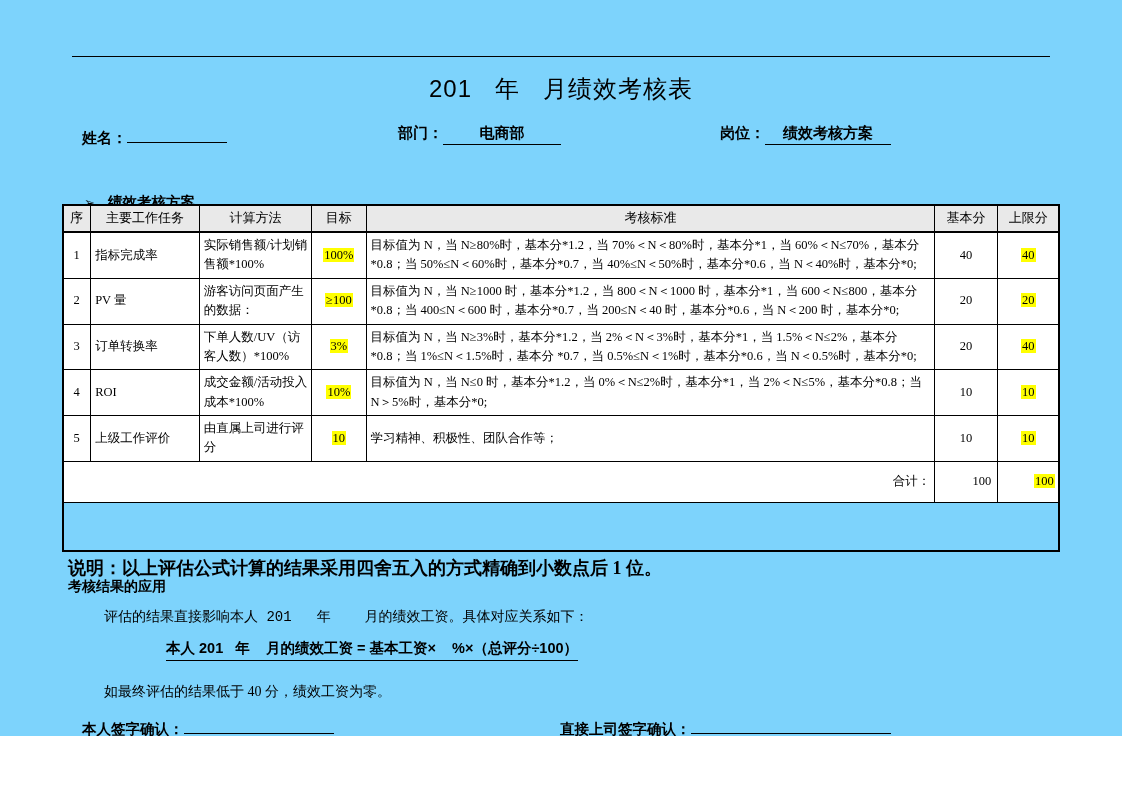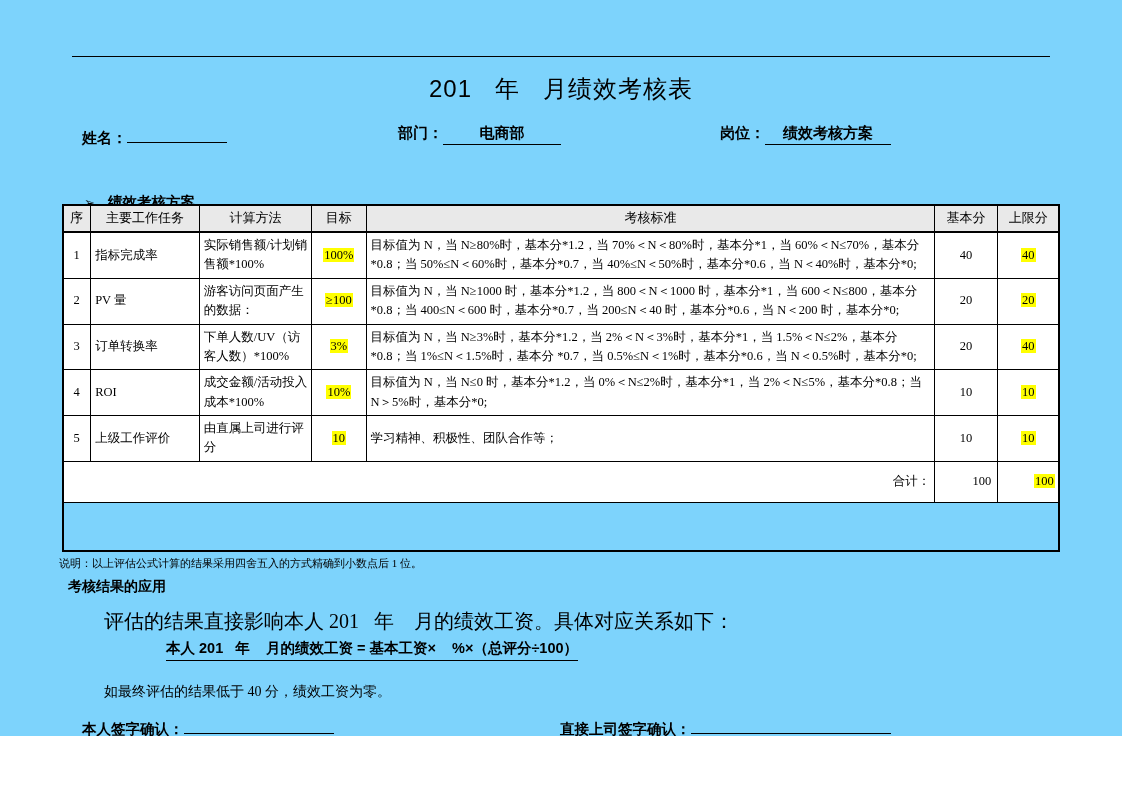--- a/index.html
+++ b/index.html
@@ -159,40 +159,42 @@
     padding-left: 36px;
   }
   td.total-label {
     text-align: right;
     padding-right: 8px;
   }
 
   
   .note-line {
     position: absolute;
-    left: 59px;
+    left: 68px;
     top: 556px;
-    font-size: 11px;
-    white-space: nowrap;
+    font-size: 18px;
+    white-space: nowrap;
+    font-weight: bold;
   }
   .apply-head {
     position: absolute;
     left: 68px;
     top: 578px;
     font-size: 14px;
     font-family: "Liberation Sans", "DejaVu Sans", sans-serif;
     font-weight: bold;
     white-space: nowrap;
   }
   .apply-body {
     position: absolute;
     left: 104px;
     top: 608px;
-    font-size: 20px;
+    font-size: 14px;
     white-space: pre;
+    font-family: Liberation Mono, monospace;
   }
   .formula {
     position: absolute;
     left: 166px;
     top: 639px;
     font-size: 14.5px;
     font-weight: bold;
     font-family: "Liberation Sans", "DejaVu Sans", sans-serif;
     border-bottom: 1.3px solid #000;
     padding-bottom: 2px;

